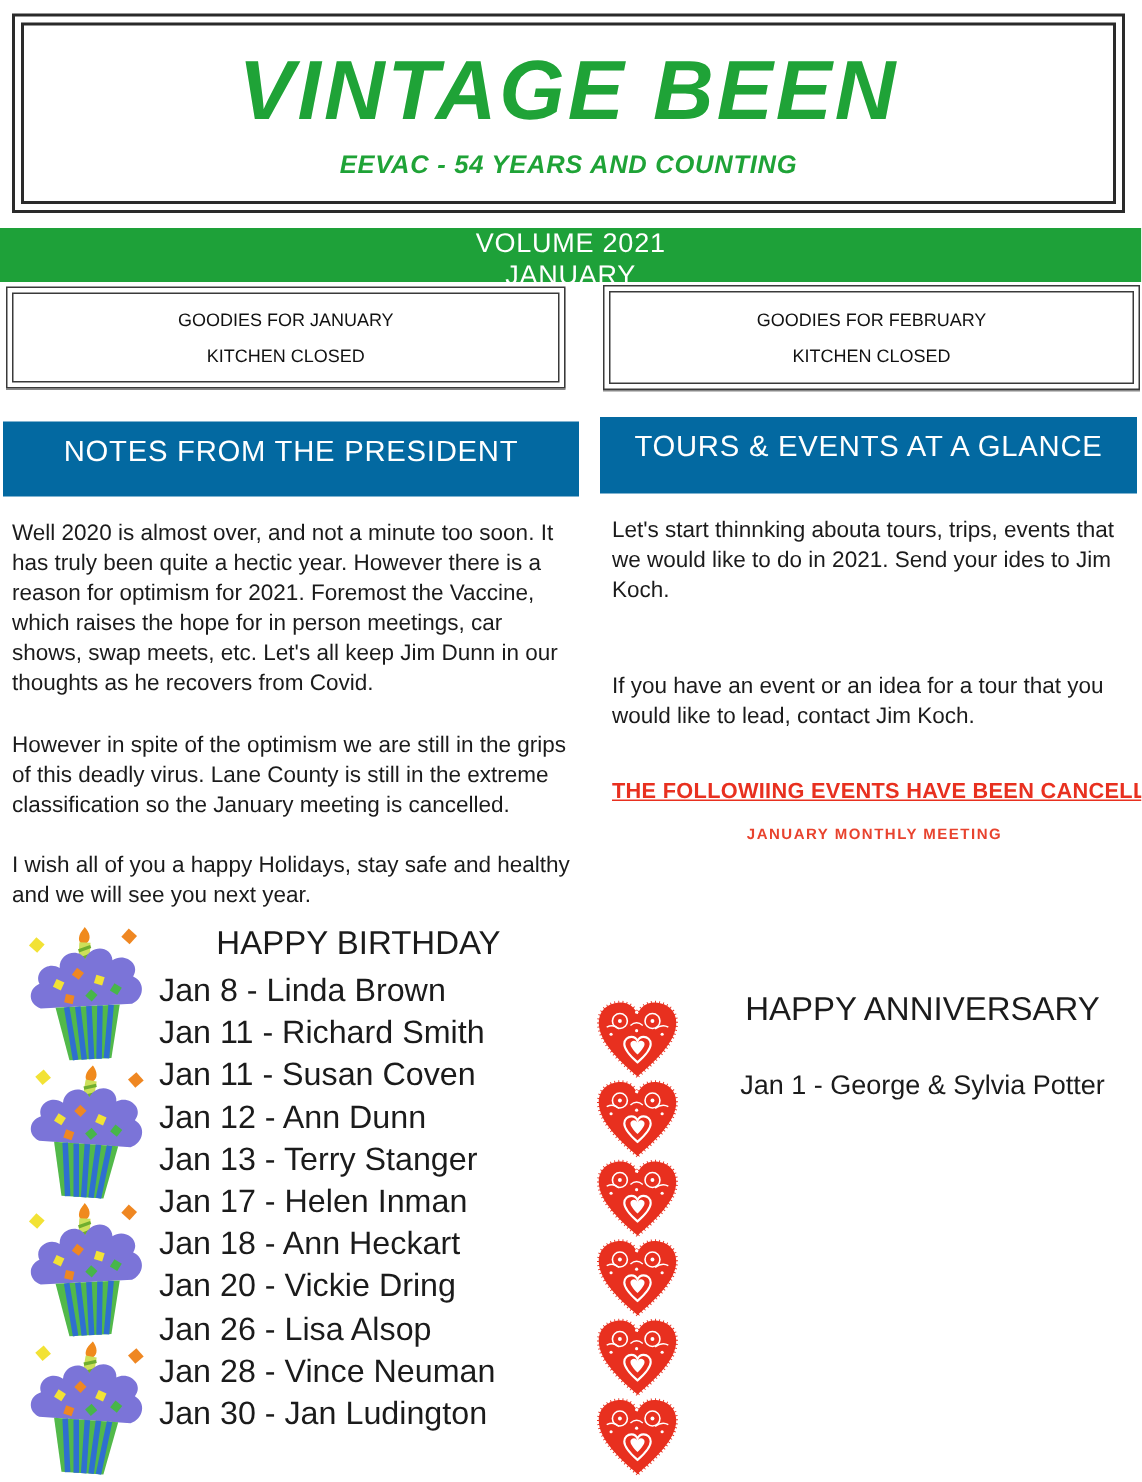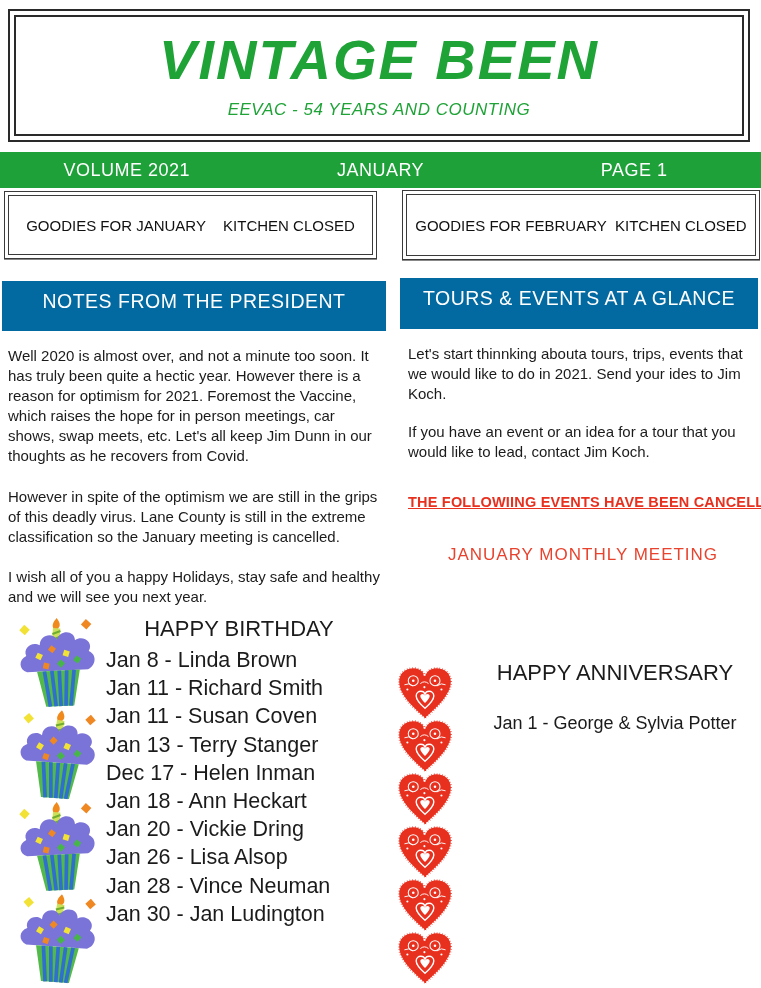--- a/index.html
+++ b/index.html
@@ -21,72 +21,72 @@
     position:absolute;inset:4px;
     border:2px solid #2a2a2a;
     display:flex;flex-direction:column;align-items:center;justify-content:center;
   }
   .masthead-title{
     font-size:56px;font-weight:bold;font-style:italic;
     letter-spacing:2px;color:#1fa337;line-height:1;
   }
   .masthead-subtitle{
     margin-top:12px;
-    font-size:17px;font-weight:normal;font-style:italic;
+    font-size:17px;font-weight:bold;font-style:italic;
     color:#1fa337;letter-spacing:0.5px;
   }
   
   .info-bar{
     position:absolute;left:0;top:152px;width:761px;height:36px;
     background:#1ea139;
     display:flex;align-items:center;
-    color:#ffffff;font-size:18px;letter-spacing:0.5px;
+    color:#ffffff;font-size:18px;letter-spacing:0.5px;flex-direction:column;
   }
   .info-bar .cell{flex:1;text-align:center;}
   
   .goodies{
     position:absolute;border:1px solid #3a3a3a;background:#fff;
     box-shadow:0 1px 0 #888;
   }
   .goodies-left{left:4px;top:191px;width:371px;height:66px;}
   .goodies-right{left:402px;top:190px;width:356px;height:68px;}
   .goodies-inner{
     position:absolute;inset:3px;border:1px solid #3a3a3a;
-    display:flex;align-items:center;justify-content:space-evenly;
-    font-size:15px;color:#111;
+    display:flex;flex-direction:column;align-items:center;justify-content:space-evenly;
+    font-size:12px;color:#111;
   }
   
   .section-hdr{
     position:absolute;background:#0369a1;color:#ffffff;
     text-align:center;font-size:19.5px;letter-spacing:0.5px;
   }
   .hdr-left{left:2px;top:281px;width:384px;height:50px;padding-top:0;}
   .hdr-right{left:400px;top:278px;width:358px;height:51px;}
   .section-hdr span{display:block;margin-top:9px;}
   
   .col-left{
     position:absolute;left:8px;top:346px;width:377px;
     font-size:15px;line-height:1.33;
   }
   .col-left p{margin:0 0 21px 0;}
   .col-right{
     position:absolute;left:408px;top:344px;width:350px;
     font-size:15px;line-height:1.33;
   }
   .col-right p{margin:0;}
-  .col-right .p1{margin-bottom:18px;}
+  .col-right .p1{margin-bottom:44px;}
   .col-right .p2{margin-bottom:31px;}
   .cancelled-hdr{
     color:#e8301f;font-weight:bold;font-size:14.5px;
     text-decoration:underline;white-space:nowrap;
     letter-spacing:0.2px;
   }
   .cancelled-event{
-    color:#e8432e;font-size:17px;text-align:center;
-    letter-spacing:1px;margin-top:32px;
+    color:#e8432e;font-size:10px;text-align:center;
+    letter-spacing:1px;margin-top:12px;font-weight:bold;
   }
   
   .cupcake-strip{
     position:absolute;left:10px;top:618px;width:100px;height:368px;
     display:flex;flex-direction:column;gap:3px;
   }
   .cupcake{width:96px;height:89px;}
   .cupcake:nth-child(odd){transform:rotate(-3deg);}
   .cupcake:nth-child(even){transform:rotate(4deg);}
   .bday{
@@ -215,22 +215,23 @@
     <svg class="cupcake" viewBox="0 0 100 108">
         <use href="#sym-cupcake"></use>
       </svg>
   </div>
 
   <div class="bday">
     <div class="bday-heading">HAPPY BIRTHDAY</div>
     <div class="bday-item">Jan 8 - Linda Brown</div>
     <div class="bday-item">Jan 11 - Richard Smith</div>
     <div class="bday-item">Jan 11 - Susan Coven</div>
+    <div class="bday-item">Jan 12 - Ann Dunn</div>
     <div class="bday-item">Jan 13 - Terry Stanger</div>
-    <div class="bday-item">Dec 17 - Helen Inman</div>
+    <div class="bday-item">Jan 17 - Helen Inman</div>
     <div class="bday-item">Jan 18 - Ann Heckart</div>
     <div class="bday-item">Jan 20 - Vickie Dring</div>
     <div class="bday-item">Jan 26 - Lisa Alsop</div>
     <div class="bday-item">Jan 28 - Vince Neuman</div>
     <div class="bday-item">Jan 30 - Jan Ludington</div>
   </div>
 
   <div class="hearts-strip">
     <svg class="lace-heart" viewBox="0 0 100 92">
         <use href="#sym-lace-heart"></use>

